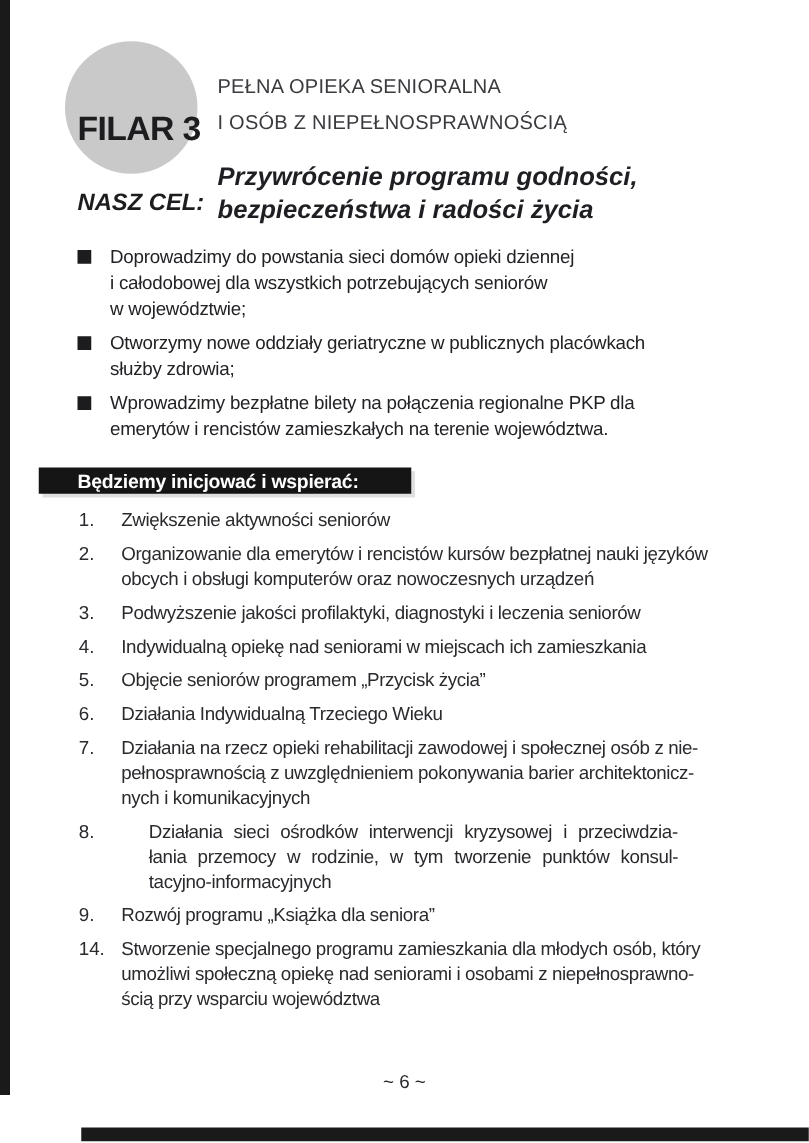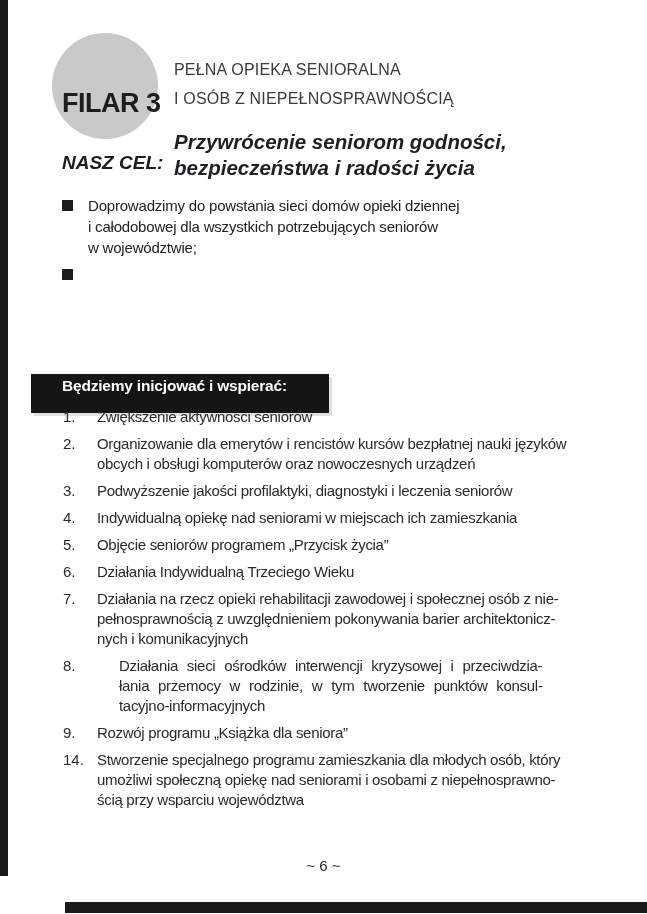--- a/index.html
+++ b/index.html
@@ -16,21 +16,21 @@
   .pillar-label{position:absolute;left:62px;top:72px;font-size:27px;font-weight:bold;letter-spacing:-0.5px;color:#1d1d20;margin-top:16px;}
   .doc-title{position:absolute;left:174px;top:55px;font-size:16px;line-height:29px;color:#3a3a3f;letter-spacing:0.2px;}
   .goal-label{position:absolute;left:62px;top:152px;font-size:19px;font-weight:bold;font-style:italic;color:#1d1d20;}
   .goal-text{position:absolute;left:174px;top:129px;font-size:20.5px;line-height:26px;font-weight:bold;font-style:italic;color:#1f1f23;}
   
   .bullets{position:absolute;left:62px;top:195px;width:528px;}
   .bullet-item{display:flex;margin-bottom:6px;}
   .bullet-sq{flex:0 0 11px;width:11px;height:11px;background:#1c1c1f;margin:5px 15px 0 0;}
   .bullet-text{font-size:15px;line-height:21px;font-weight:normal;color:#222226;letter-spacing:-0.2px;}
   
-  .banner{position:absolute;left:31px;top:374px;width:298px;height:39px;background:#151515;
+  .banner{position:absolute;left:31px;top:374px;width:298px;height:21px;background:#151515;
           box-shadow:3px 3px 0 rgba(165,165,165,.35);}
   .banner-label{position:absolute;left:31px;top:3px;font-size:15.5px;font-weight:bold;color:#ffffff;letter-spacing:-0.2px;}
   
   .num-list{position:absolute;left:63px;top:407px;width:550px;}
   .num-item{display:flex;margin-bottom:7px;}
   .num{flex:0 0 34px;font-size:15px;line-height:20px;color:#2a2a2e;}
   .num-text{flex:1;font-size:15px;line-height:20px;color:#2a2a2e;letter-spacing:-0.3px;}
   .num-text.wide{word-spacing:5px;margin-left:22px;}
   
   .page-number{position:absolute;left:0;top:857px;width:100%;text-align:center;font-size:15px;color:#2a2a2e;}
@@ -41,32 +41,39 @@
 <div class="left-strip"></div>
 <div class="bottom-bar"></div>
 
 <div class="pillar-circle"></div>
 <div class="pillar-label">FILAR 3</div>
 
 <div class="doc-title pre">PEŁNA OPIEKA SENIORALNA
 I OSÓB Z NIEPEŁNOSPRAWNOŚCIĄ</div>
 
 <div class="goal-label">NASZ CEL:</div>
-<div class="goal-text pre">Przywrócenie seniorom godności,
+<div class="goal-text pre">Przywrócenie programu godności,
 bezpieczeństwa i radości życia</div>
 
 <div class="bullets">
   <div class="bullet-item">
     <span class="bullet-sq"></span>
     <div class="bullet-text pre">Doprowadzimy do powstania sieci domów opieki dziennej
 i całodobowej dla wszystkich potrzebujących seniorów
 w województwie;</div>
   </div>
   <div class="bullet-item">
     <span class="bullet-sq"></span>
+    <div class="bullet-text pre">Otworzymy nowe oddziały geriatryczne w publicznych placówkach
+służby zdrowia;</div>
+  </div>
+  <div class="bullet-item">
+    <span class="bullet-sq"></span>
+    <div class="bullet-text pre">Wprowadzimy bezpłatne bilety na połączenia regionalne PKP dla
+emerytów i rencistów zamieszkałych na terenie województwa.</div>
   </div>
 </div>
 
 <div class="banner">
   <div class="banner-label">Będziemy inicjować i wspierać:</div>
 </div>
 
 <div class="num-list">
   <div class="num-item">
     <span class="num">1.</span>

